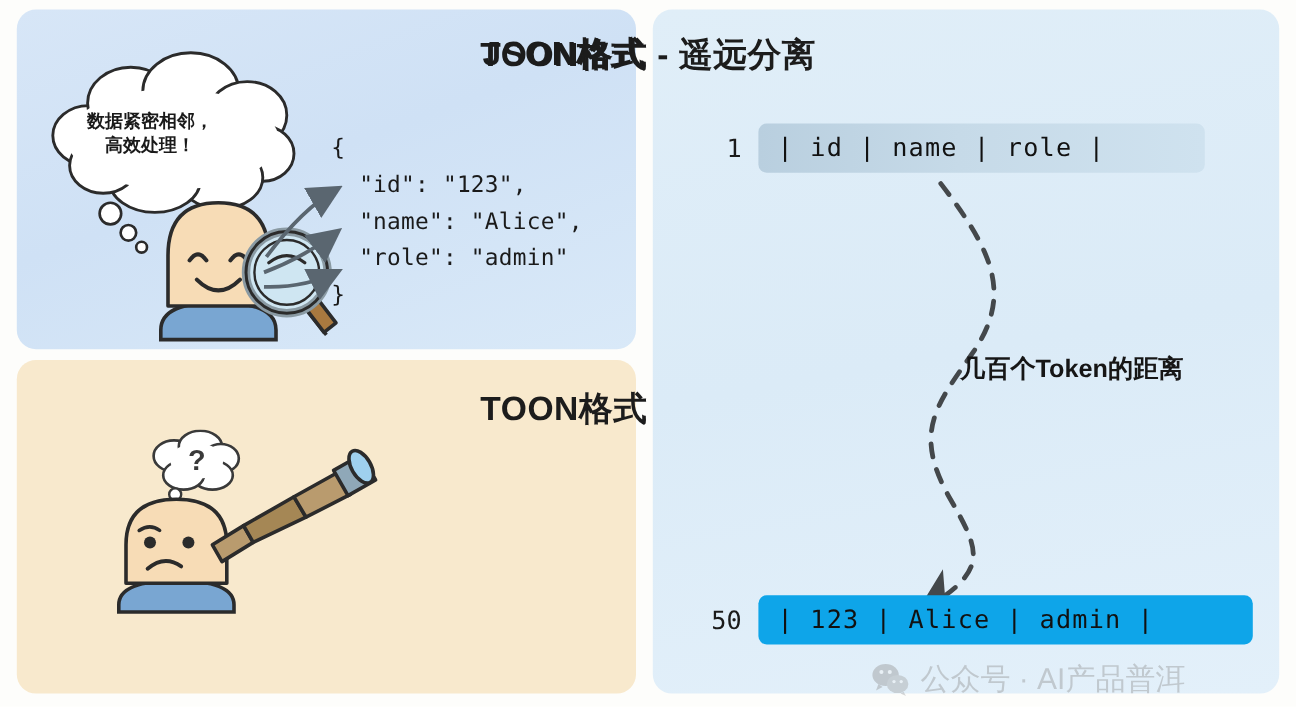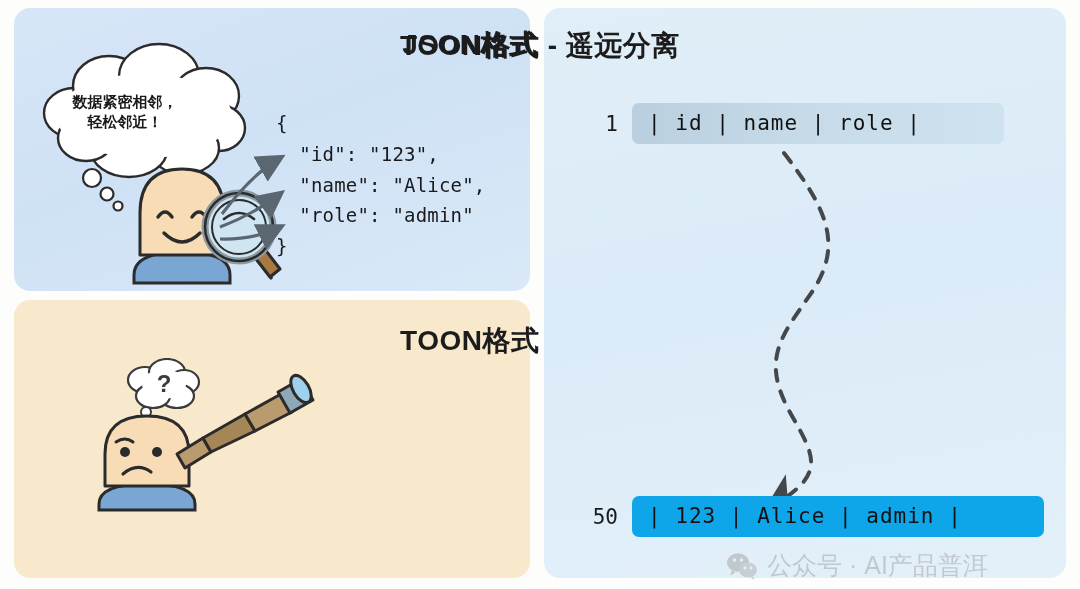--- a/index.html
+++ b/index.html
@@ -219,21 +219,21 @@
       <circle cx="104" cy="198" r="4.5"></circle>
     </g>
     <g fill="#ffffff" stroke="none">
       <ellipse cx="130" cy="108" rx="88" ry="42"></ellipse>
     </g>
   </svg>
 
   <div class="thought-bubble-wrap">
     <div class="bubble-text">
       <span>数据紧密相邻，</span>
-      <span>轻松邻近！</span>
+      <span>高效处理！</span>
     </div>
   </div>
 
   <svg id="char-json-svg" viewBox="0 0 190 135">
 
     <path d="M14 120 Q14 97 62 97 Q110 97 110 120 L110 128 L14 128 Z" fill="#79a6d2" stroke="#2b2b2b" stroke-width="3"></path>
 
     <path d="M20 100 L20 58 Q20 14 62 14 Q104 14 104 58 L104 100 Z" fill="#f7dcb6" stroke="#2b2b2b" stroke-width="3" stroke-linejoin="round"></path>
 
     <path d="M38 62 Q45 52 52 62" fill="none" stroke="#2b2b2b" stroke-width="3.4" stroke-linecap="round"></path>
@@ -328,20 +328,21 @@
       <marker id="curve-arrow" markerWidth="10" markerHeight="10" refX="6" refY="5" orient="auto">
         <path d="M0,0 L10,5 L0,10 L2.6,5 z" fill="#44484b"></path>
       </marker>
     </defs>
     <path d="M240 145
              C 282 200, 300 236, 268 284
              C 236 330, 216 352, 248 408
              C 272 450, 280 466, 232 496" fill="none" stroke="#44484b" stroke-width="4" stroke-linecap="round" stroke-dasharray="11 11" marker-end="url(#curve-arrow)"></path>
   </svg>
 
+  <div id="token-distance-label">几百个Token的距离</div>
 
   <div class="row-line" id="data-row">
     <span class="line-num">50</span>
     <span class="row-chip">| 123 | Alice | admin |</span>
   </div>
 
   <div id="watermark">
     <svg width="32" height="28" viewBox="0 0 32 28">
       <ellipse cx="12" cy="10.5" rx="11" ry="9.2" fill="#9a9c9d"></ellipse>
       <path d="M6 18 L4 23.5 L9.5 20.5 Z" fill="#9a9c9d"></path>

